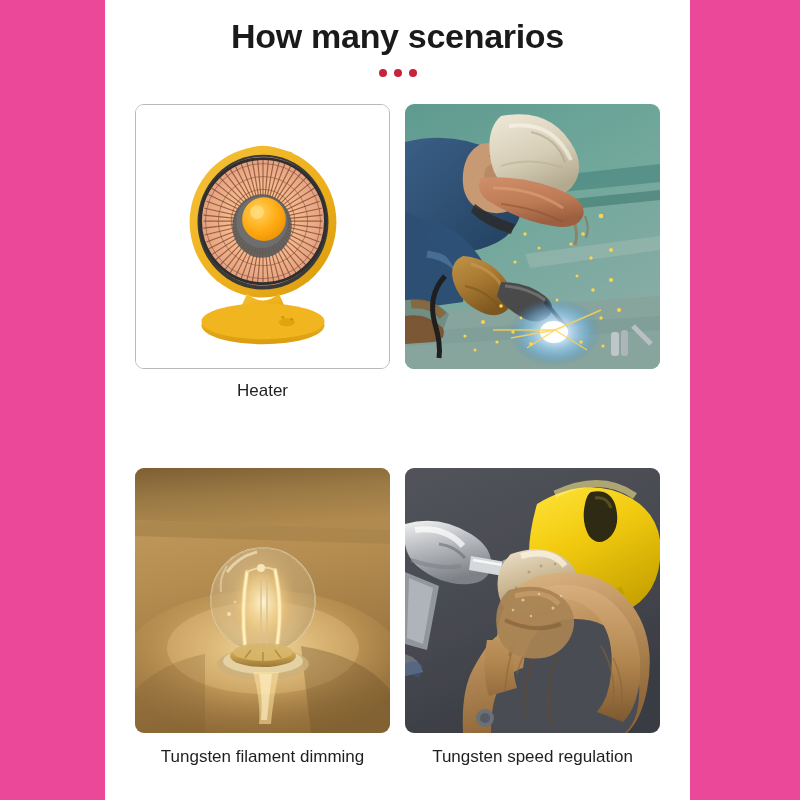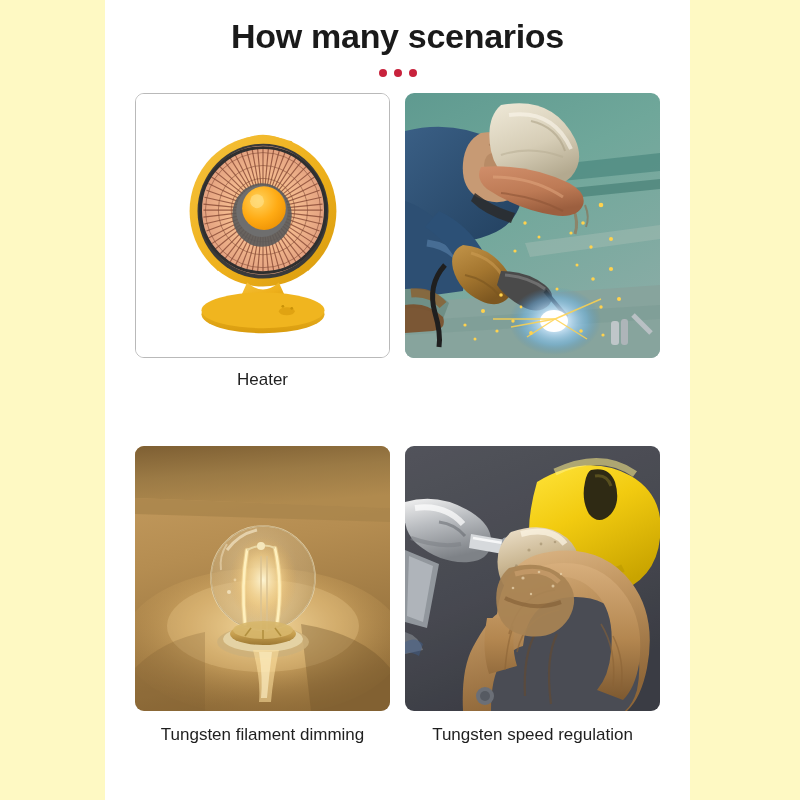--- a/index.html
+++ b/index.html
@@ -8,21 +8,21 @@
     background: #000000;
     width: 800px; height: 800px;
     overflow: hidden;
   }
   body {
     font-family: "Liberation Sans", "DejaVu Sans", sans-serif;
   }
   #page {
     position: relative;
     width: 800px; height: 800px;
-    background: #fef9c3;
+    background: #ec4899;
   }
   #content {
     position: absolute;
     left: 105px; top: 0;
     width: 585px; height: 800px;
     background: #ffffff;
   }
   
   .header {
     padding-top: 16px;
@@ -44,21 +44,21 @@
     justify-content: center;
     gap: 7px;
   }
   .dot {
     width: 8px; height: 8px;
     border-radius: 50%;
     background: #c8223c;
   }
   
   .grid {
-    margin-top: 16px;
+    margin-top: 27px;
     display: flex;
     flex-wrap: wrap;
     column-gap: 15px;
     row-gap: 0px;
     padding: 0 30px;
     box-sizing: border-box;
   }
   .cell {
     width: 255px;
   }

